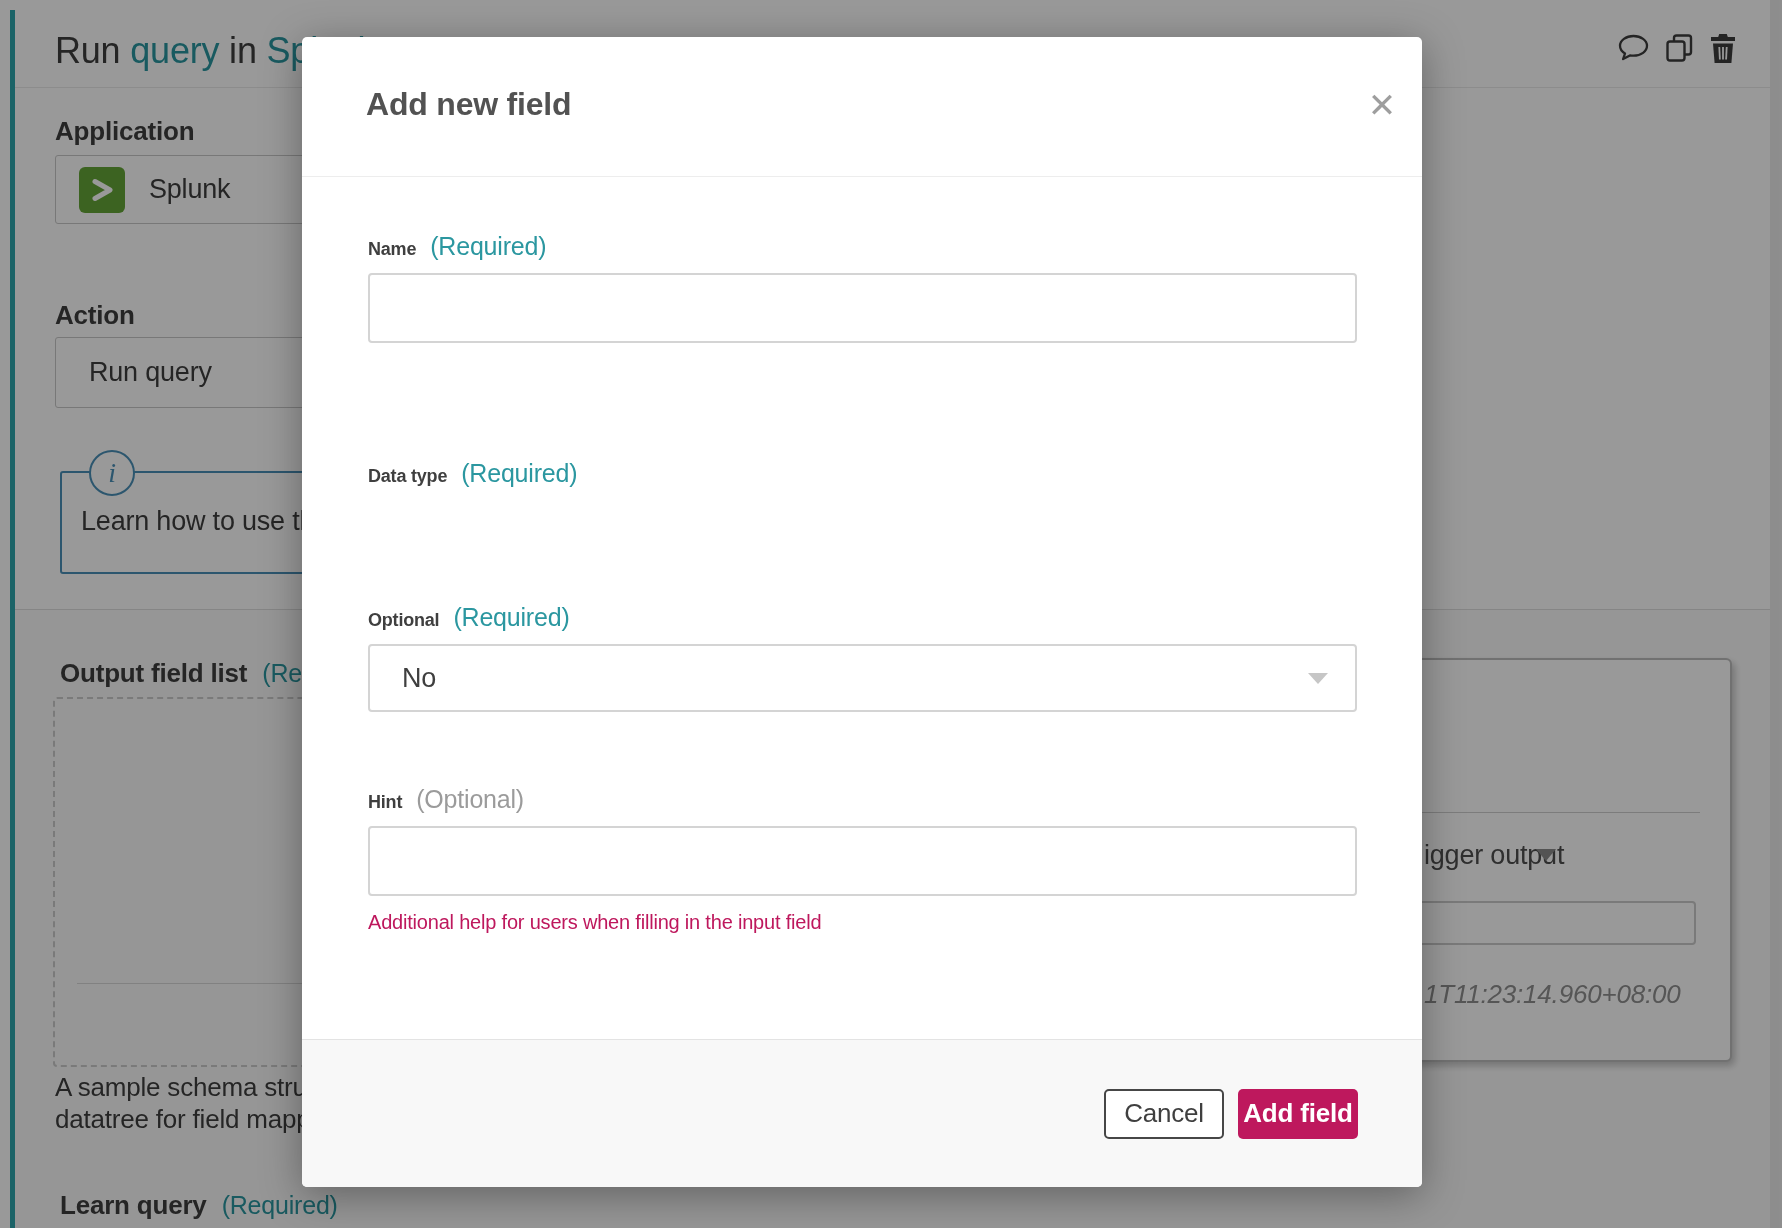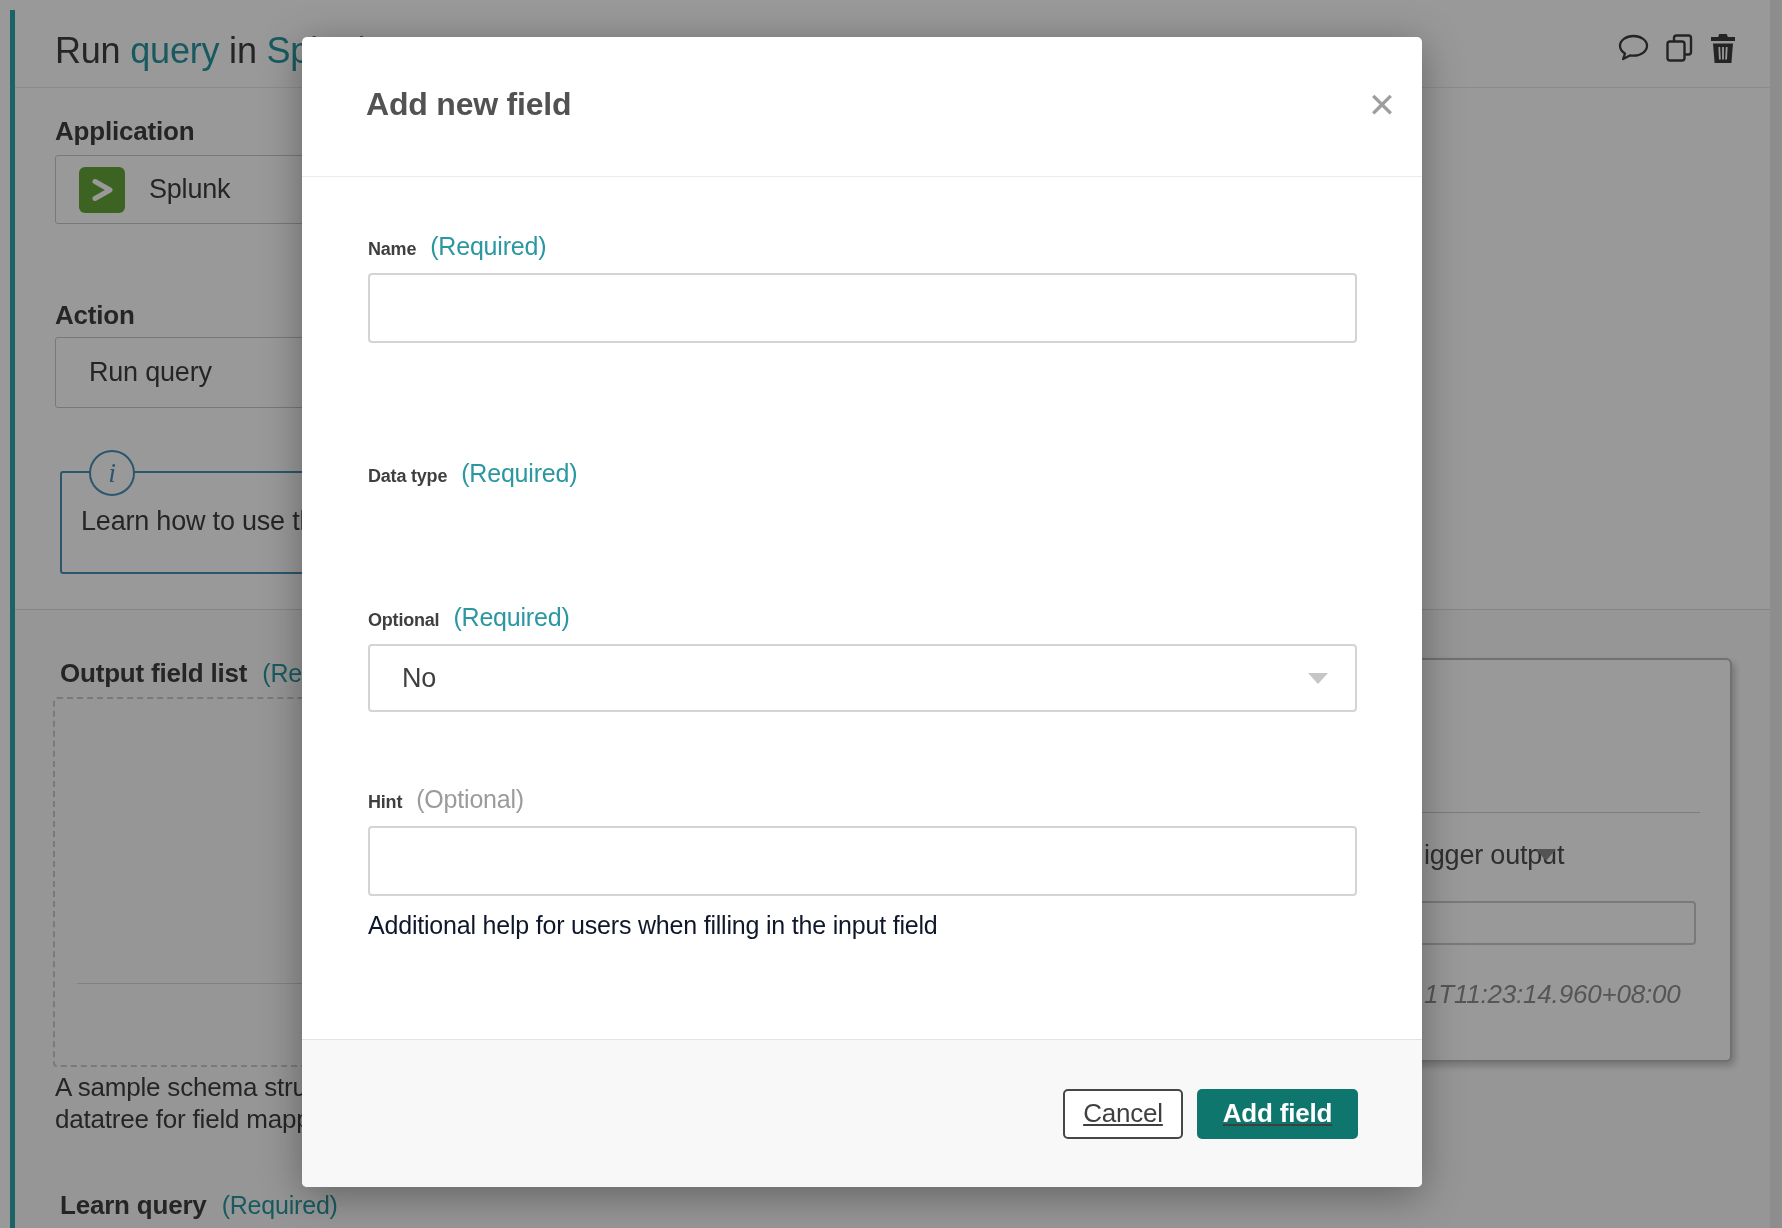--- a/index.html
+++ b/index.html
@@ -84,29 +84,29 @@
   .field-label{font-size:18px;font-weight:700;color:#3f3f3f;}
   .modal-input{left:66px;width:989px;height:70px;box-sizing:border-box;
     border:2px solid #d4d4d4;border-radius:4px;background:#fff;
     font-family:"Liberation Sans", sans-serif;font-size:27px;color:#3f3f3f;padding:0 28px;outline:none;}
   .modal-select{left:66px;width:989px;height:68px;box-sizing:border-box;
     border:2px solid #d4d4d4;border-radius:4px;background:#fff;
     display:flex;align-items:center;justify-content:space-between;
     padding:0 27px 0 32px;font-size:27px;color:#3f3f3f;cursor:pointer;}
   .select-caret{width:0;height:0;border-left:10px solid transparent;border-right:10px solid transparent;
     border-top:11px solid #c6c6c6;}
-  .helper-text{left:66px;top:874px;font-size:25px;color:#0f172a;white-space:nowrap;}
+  .helper-text{left:66px;top:874px;font-size:20px;color:#be185d;white-space:nowrap;}
 
   .modal-footer{left:0;bottom:0;width:1120px;height:148px;background:#f8f8f8;
     border-top:1px solid #e3e3e3;border-radius:0 0 5px 5px;box-sizing:border-box;
-    display:flex;align-items:center;justify-content:flex-end;gap:14px;padding-right:64px;text-decoration:underline;}
+    display:flex;align-items:center;justify-content:flex-end;gap:14px;padding-right:64px;}
   .btn-cancel{width:120px;height:50px;background:#fff;border:2px solid #464646;border-radius:5px;
     font-size:26px;color:#3f3f3f;display:flex;align-items:center;justify-content:center;cursor:pointer;
     box-sizing:border-box;font-family:"Liberation Sans", sans-serif;}
-  .btn-submit{width:161px;height:50px;background:#0f766e;border:none;border-radius:5px;
+  .btn-submit{width:120px;height:50px;background:#be185d;border:none;border-radius:5px;
     font-size:26px;font-weight:600;color:#fff;display:flex;align-items:center;justify-content:center;
     cursor:pointer;font-family:"Liberation Sans", sans-serif;}
 </style>
 </head>
 <body>
 
 <div id="bg-layer">
   <div class="abs right-strip"></div>
   <div class="abs accent-bar"></div>
   <div class="abs header-sep"></div>

